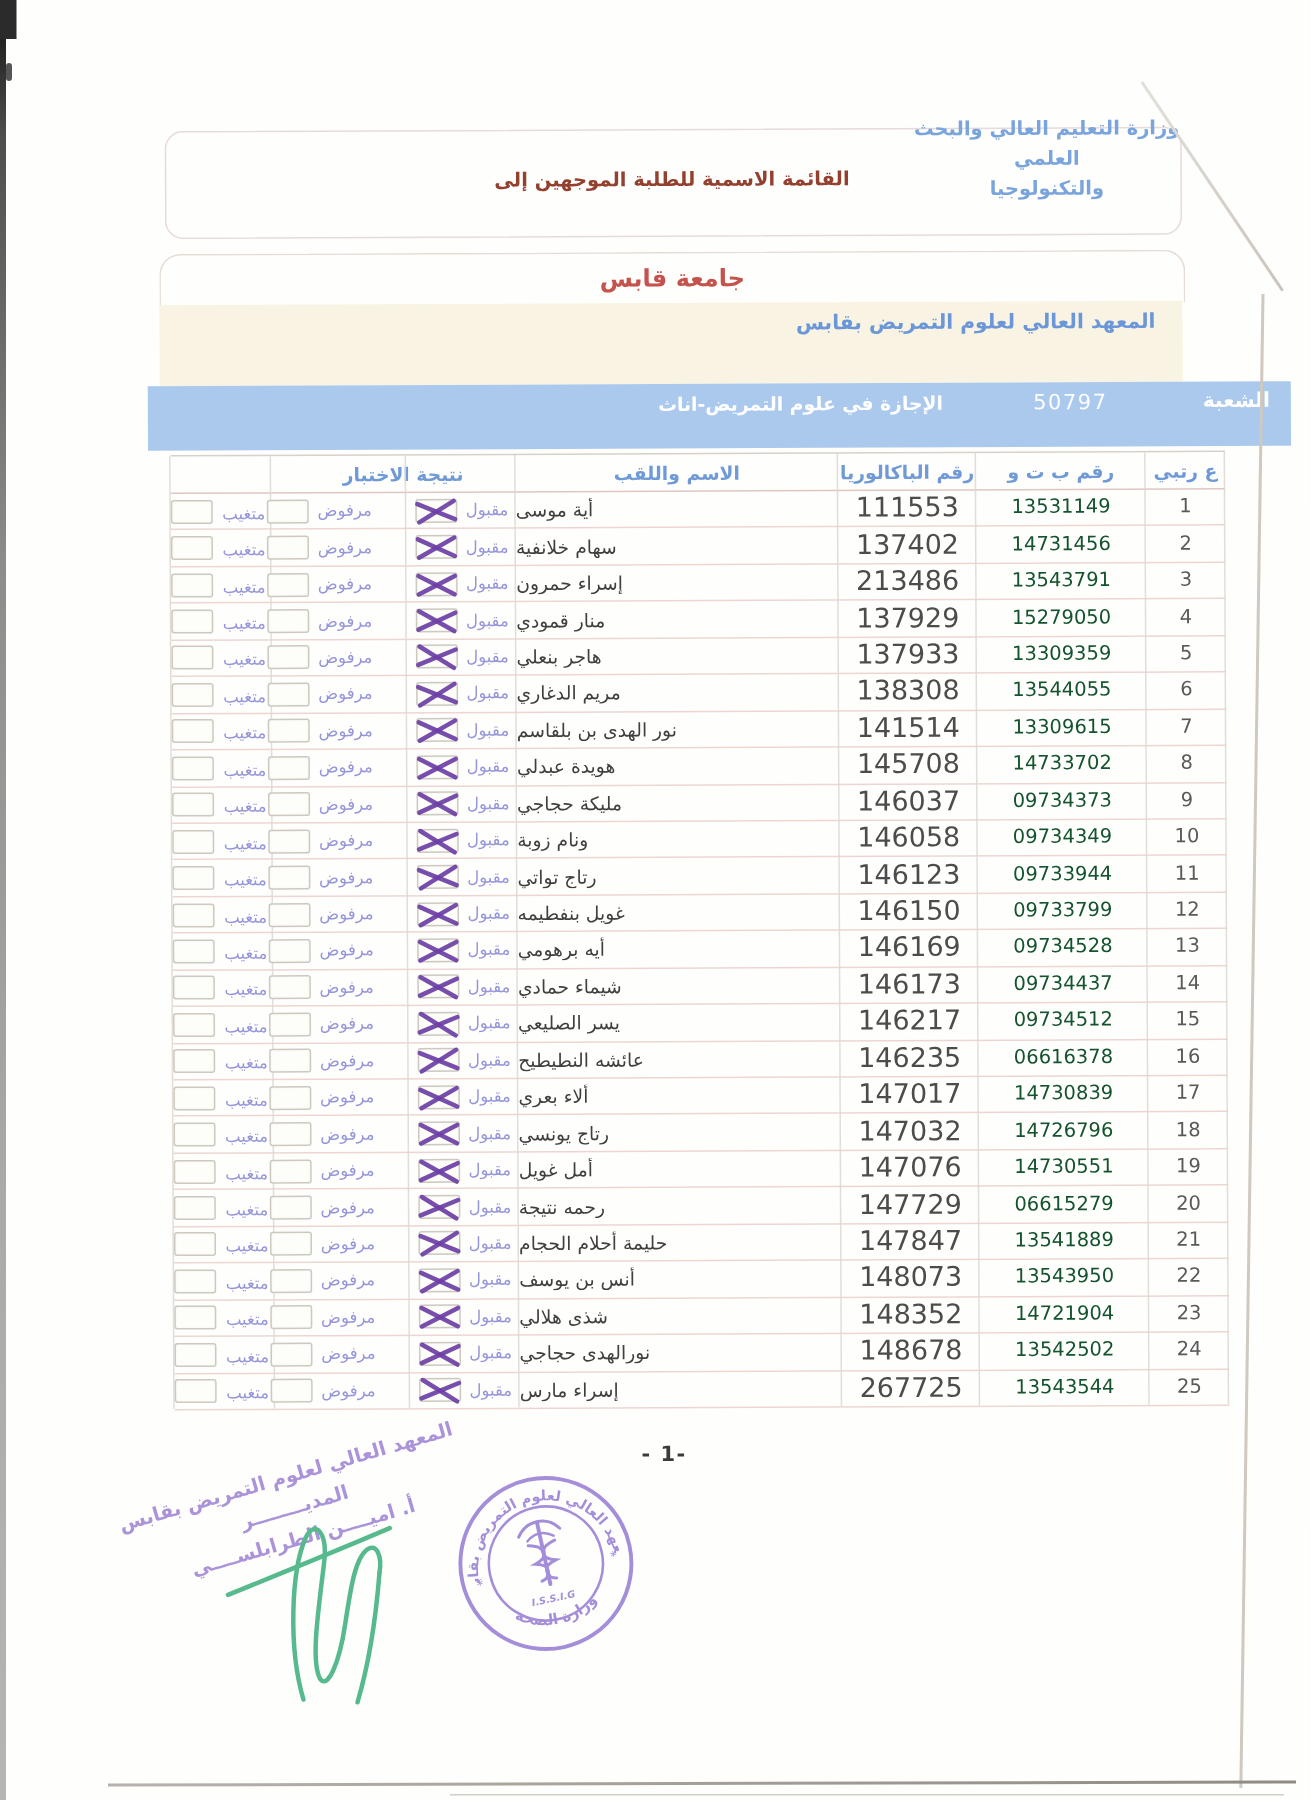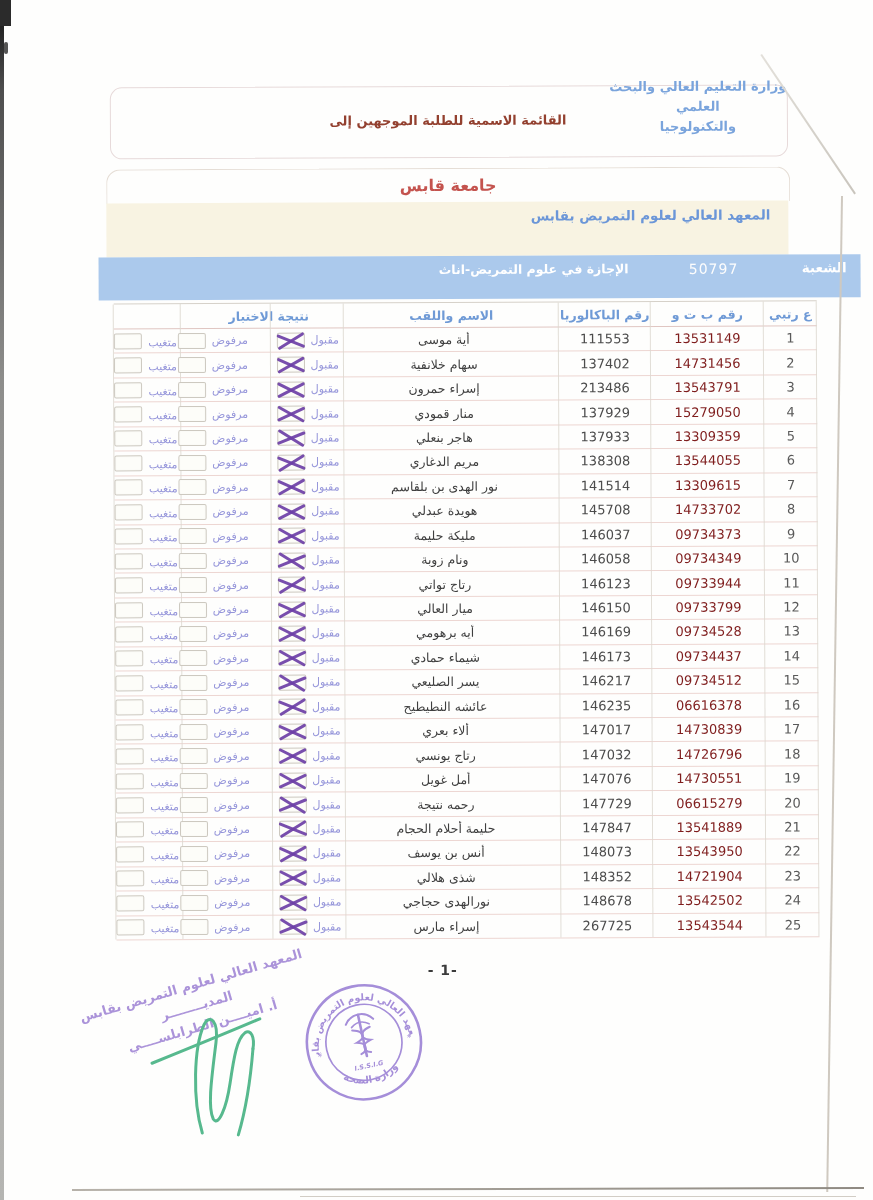--- a/index.html
+++ b/index.html
@@ -50,23 +50,23 @@
     color:#6f9ad6;font-weight:bold;font-size:12.5px;}
   .th{text-align:center;}
   .th-rank{width:53px;}
   .th-id{width:113px;}
   .th-bac{width:92px;}
   .th-name{width:215px;}
   .th-result{width:230px;padding-left:80px;box-sizing:border-box;}
   .trow{display:flex;height:24.44px;align-items:center;border-bottom:1px solid #edd6d2;box-sizing:border-box;}
   .cell{box-sizing:border-box;}
   .c-rank{width:53px;text-align:center;color:#5a5a5a;font-size:13px;}
-  .c-id{width:113px;text-align:center;color:#7f1d1d;font-size:13px;}
-  .c-bac{width:92px;text-align:center;color:#4c4c4c;font-size:13px;}
-  .c-name{width:215px;text-align:center;padding-left:0;padding-right:15px;color:#3f3f3f;font-size:12.5px;white-space:nowrap;overflow:hidden;}
+  .c-id{width:113px;text-align:center;color:#14532d;font-size:13px;}
+  .c-bac{width:92px;text-align:center;color:#4c4c4c;font-size:18px;}
+  .c-name{width:215px;text-align:left;padding-left:0;padding-right:15px;color:#3f3f3f;font-size:12.5px;white-space:nowrap;overflow:hidden;}
   .c-check{display:flex;align-items:center;direction:rtl;}
   .c-acc{width:73px;padding-right:5px;}
   .c-rej{width:90px;padding-right:23px;}
   .c-abs{width:51px;padding-right:4px;align-items:flex-end;}
   .cb-label{color:#9595da;font-size:11px;margin-left:6px;white-space:nowrap;}
   .cb-box{position:relative;width:26px;height:14px;border:1px solid #cdc9c0;background:#fdfdf9;border-radius:2px;
     box-shadow:inset 0 0 2px rgba(0,0,0,.04);flex:0 0 auto;}
   .xmark{display:none;position:absolute;left:-3px;top:-3px;width:32px;height:20px;}
   .cb-box.checked .xmark{display:block;}
   .xmark::before,.xmark::after{content:"";position:absolute;left:1px;top:9px;width:30px;height:2.6px;
@@ -290,21 +290,21 @@
     <div class="cell c-check c-abs">
       <span class="cb-label">متغيب</span>
       <span class="cb-box"></span>
     </div>
   </div>
 
   <div class="trow">
     <div class="cell c-rank">9</div>
     <div class="cell c-id">09734373</div>
     <div class="cell c-bac">146037</div>
-    <div class="cell c-name">مليكة حليمة</div>
+    <div class="cell c-name">مليكة حجاجي</div>
     <div class="cell c-check c-acc">
       <span class="cb-label">مقبول</span>
       <span class="cb-box checked">
                 <span class="xmark" style="transform: rotate(2.5deg);"></span>
               </span>
     </div>
     <div class="cell c-check c-rej">
       <span class="cb-label">مرفوض</span>
       <span class="cb-box"></span>
     </div>
@@ -353,21 +353,21 @@
     <div class="cell c-check c-abs">
       <span class="cb-label">متغيب</span>
       <span class="cb-box"></span>
     </div>
   </div>
 
   <div class="trow">
     <div class="cell c-rank">12</div>
     <div class="cell c-id">09733799</div>
     <div class="cell c-bac">146150</div>
-    <div class="cell c-name">ميار العالي</div>
+    <div class="cell c-name">غويل بنفطيمه</div>
     <div class="cell c-check c-acc">
       <span class="cb-label">مقبول</span>
       <span class="cb-box checked">
                 <span class="xmark" style="transform: rotate(-2.5deg);"></span>
               </span>
     </div>
     <div class="cell c-check c-rej">
       <span class="cb-label">مرفوض</span>
       <span class="cb-box"></span>
     </div>

